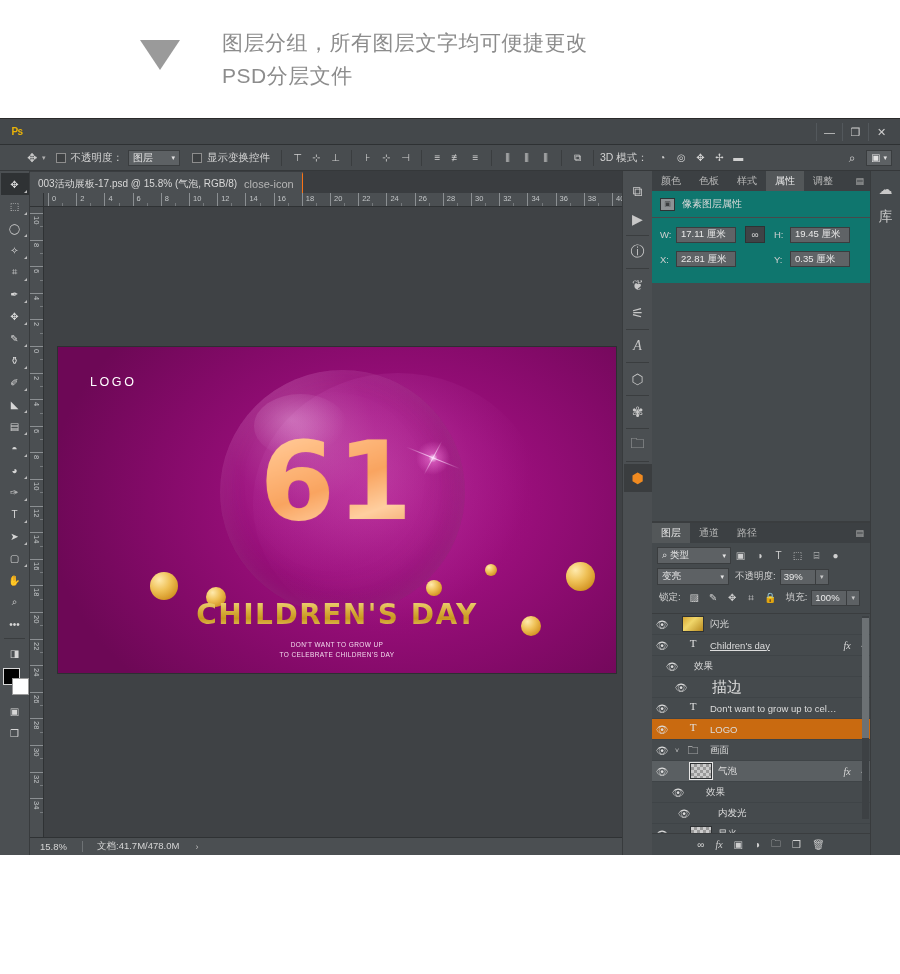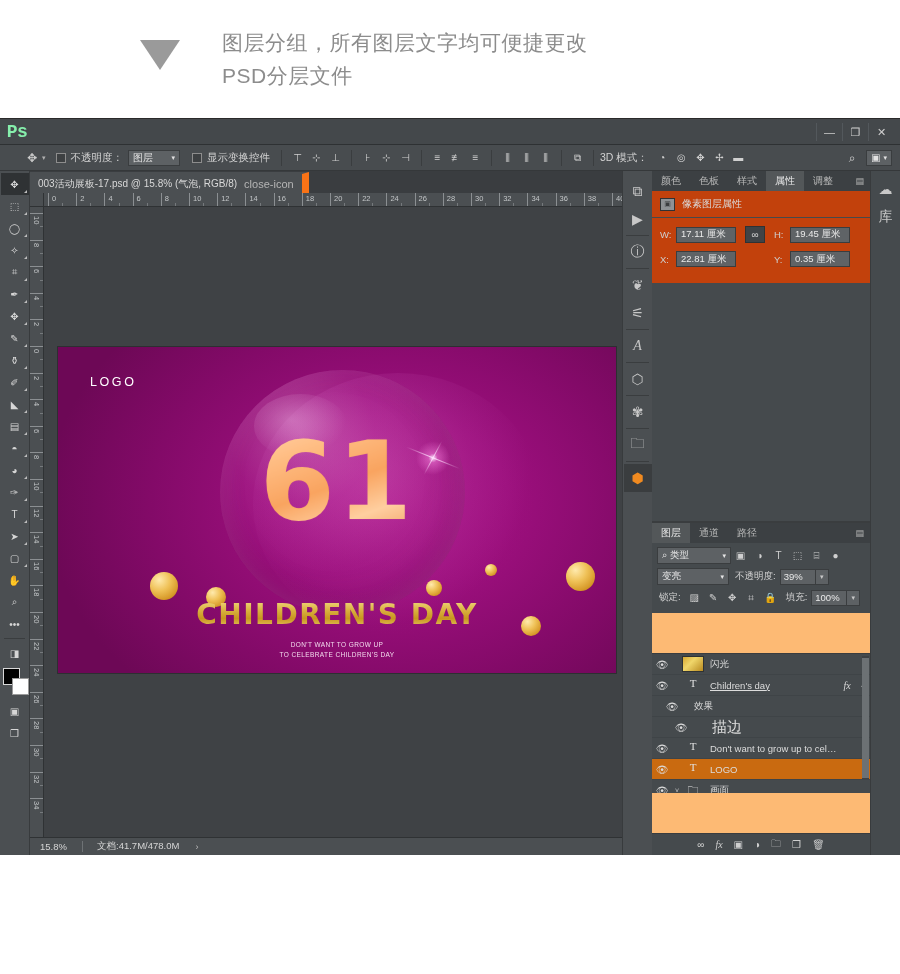--- a/index.html
+++ b/index.html
@@ -43,21 +43,21 @@
   }
 
   
   .ps-titlebar {
     position: relative; height: 26px; background: #44484b;
     display: flex; align-items: center;
     border-bottom: 1px solid #2e3133;
   }
   .ps-logo {
     width: 34px; height: 26px; display: flex; align-items: center; justify-content: center;
-    color: #86efac; font-weight: bold; font-size: 18px; letter-spacing: -0.5px; font-family: Liberation Mono, monospace;
+    color: #eab308; font-weight: bold; font-size: 10px; letter-spacing: -0.5px;
   }
   .menu-row { display: flex; align-items: center; height: 26px; }
   .menu-item {
     padding: 0 8px; height: 26px; line-height: 26px;
     color: #d2d2d2; font-size: 11px; white-space: nowrap;
   }
   .win-buttons {
     position: absolute; right: 6px; top: 4px; display: flex;
   }
   .win-btn {
@@ -116,21 +116,21 @@
   .swatches { position: relative; width: 28px; height: 30px; margin: 4px auto 2px; }
   .sw-fg { position: absolute; left: 2px; top: 0; width: 17px; height: 17px; background: #000; border: 1px solid #d8d8d8; }
   .sw-bg { position: absolute; left: 11px; top: 10px; width: 17px; height: 17px; background: #fff; border: 1px solid #9a9a9a; }
 
   
   .center { flex: 1; display: flex; flex-direction: column; background: #3f4245; min-width: 0; }
   .tabstrip { height: 22px; background: #3a3d40; display: flex; align-items: flex-end; }
   .doc-tab {
     height: 21px; background: #4b4f52; display: flex; align-items: center;
     padding: 0 8px; font-size: 10px; color: #d8d8d8; gap: 7px;
-    border-right: 7px solid #f97316; border-top: 2px solid #4b4f52;
+    border-right: 1px solid #f97316; border-top: 2px solid #4b4f52;
   }
   .tab-close { color: #b5b5b5; font-size: 11px; }
 
   .ruler-h {
     height: 14px; background: #4b4f52; border-bottom: 1px solid #2f3234;
     position: relative; overflow: hidden; display: flex;
   }
   .ruler-h .corner-box { width: 14px; height: 14px; background: #4b4f52; border-right: 1px solid #2f3234; flex: none; }
   .ruler-h .ticks { position: relative; flex: 1; }
   .rtick { position: absolute; top: 0; height: 14px; border-left: 1px solid #8b8f92; }
@@ -244,21 +244,21 @@
 
   .panel-tabs {
     height: 20px; background: #3c4043; display: flex; align-items: stretch; position: relative;
   }
   .ptab {
     padding: 0 9px; display: flex; align-items: center; font-size: 10px; color: #b9b9b9;
   }
   .ptab.active { background: #535759; color: #eaeaea; }
   .pmenu { position: absolute; right: 6px; top: 5px; color: #b6b6b6; font-size: 9px; }
 
-  .props-body { background: #c2410c; padding: 0; }
+  .props-body { background: #0f766e; padding: 0; }
   .props-head {
     display: flex; align-items: center; gap: 7px; padding: 6px 8px;
     border-bottom: 1px solid #46494b; font-size: 10px; color: #dadada;
   }
   .props-thumb {
     width: 15px; height: 13px; background: #8e9295; border: 1px solid #2f3234;
     display: flex; align-items: center; justify-content: center; font-size: 7px; color: #3a3d3f;
   }
   .props-grid { padding: 8px; }
   .prow { display: flex; align-items: center; margin-bottom: 8px; }
@@ -274,21 +274,21 @@
   }
   .pspacer { width: 9px; }
 
   .libs-strip {
     width: 30px; background: #454a4d; border-left: 1px solid #383b3d;
     display: flex; flex-direction: column; align-items: center; padding-top: 4px;
     font-size: 10px; color: #c9c9c9;
   }
 
   
-  .layers-wrap { flex: 1; display: flex; flex-direction: column; background: #fdba74; min-height: 0; gap: 40px; }
+  .layers-wrap { flex: 1; display: flex; flex-direction: column; background: #14532d; min-height: 0; }
   .lay-filters { background: #454a4d; padding: 4px 5px 3px; }
   .lf-row { display: flex; align-items: center; margin-bottom: 4px; }
   .lf-select {
     height: 17px; background: #5d6164; border: 1px solid #3a3d3f; flex: none;
     display: flex; align-items: center; justify-content: space-between;
     padding: 0 4px; font-size: 9.5px; color: #e6e6e6;
   }
   .lf-ic { width: 19px; height: 17px; display: flex; align-items: center; justify-content: center; color: #cfcfcf; font-size: 10px; }
   .lf-lab { font-size: 9.5px; color: #d4d4d4; margin: 0 4px 0 6px; white-space: nowrap; }
   .lf-val { height: 16px; min-width: 36px; background: #5d6164; border: 1px solid #3a3d3f;

